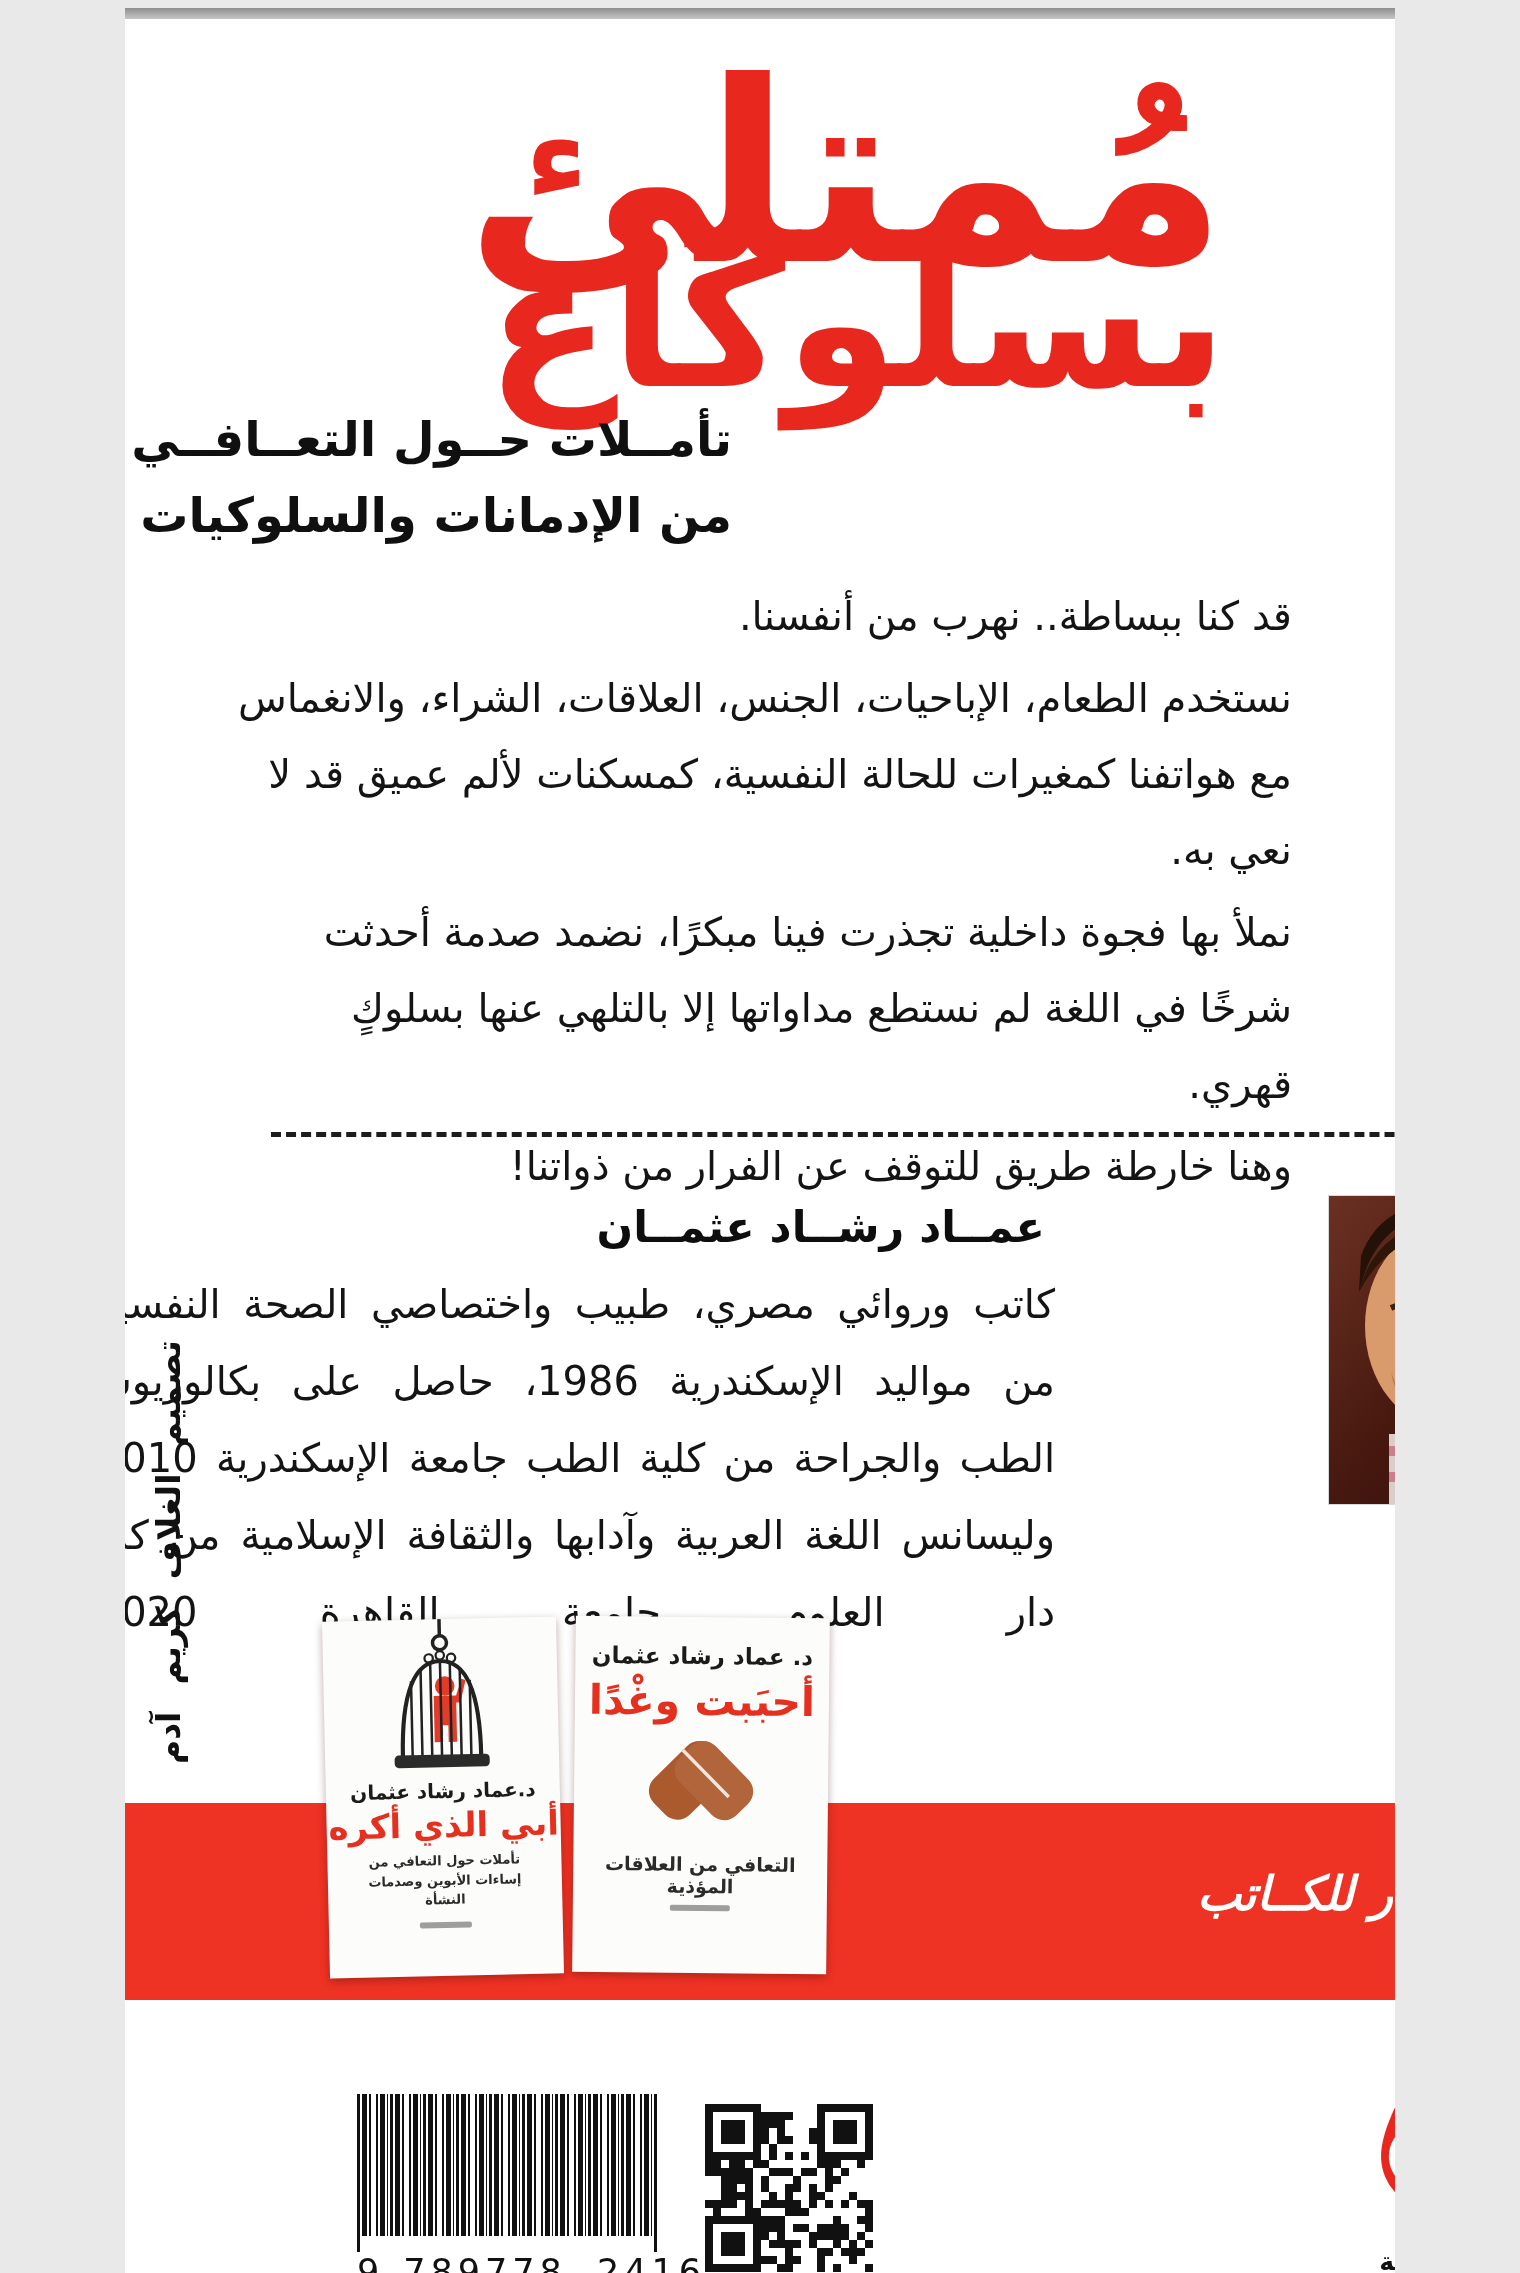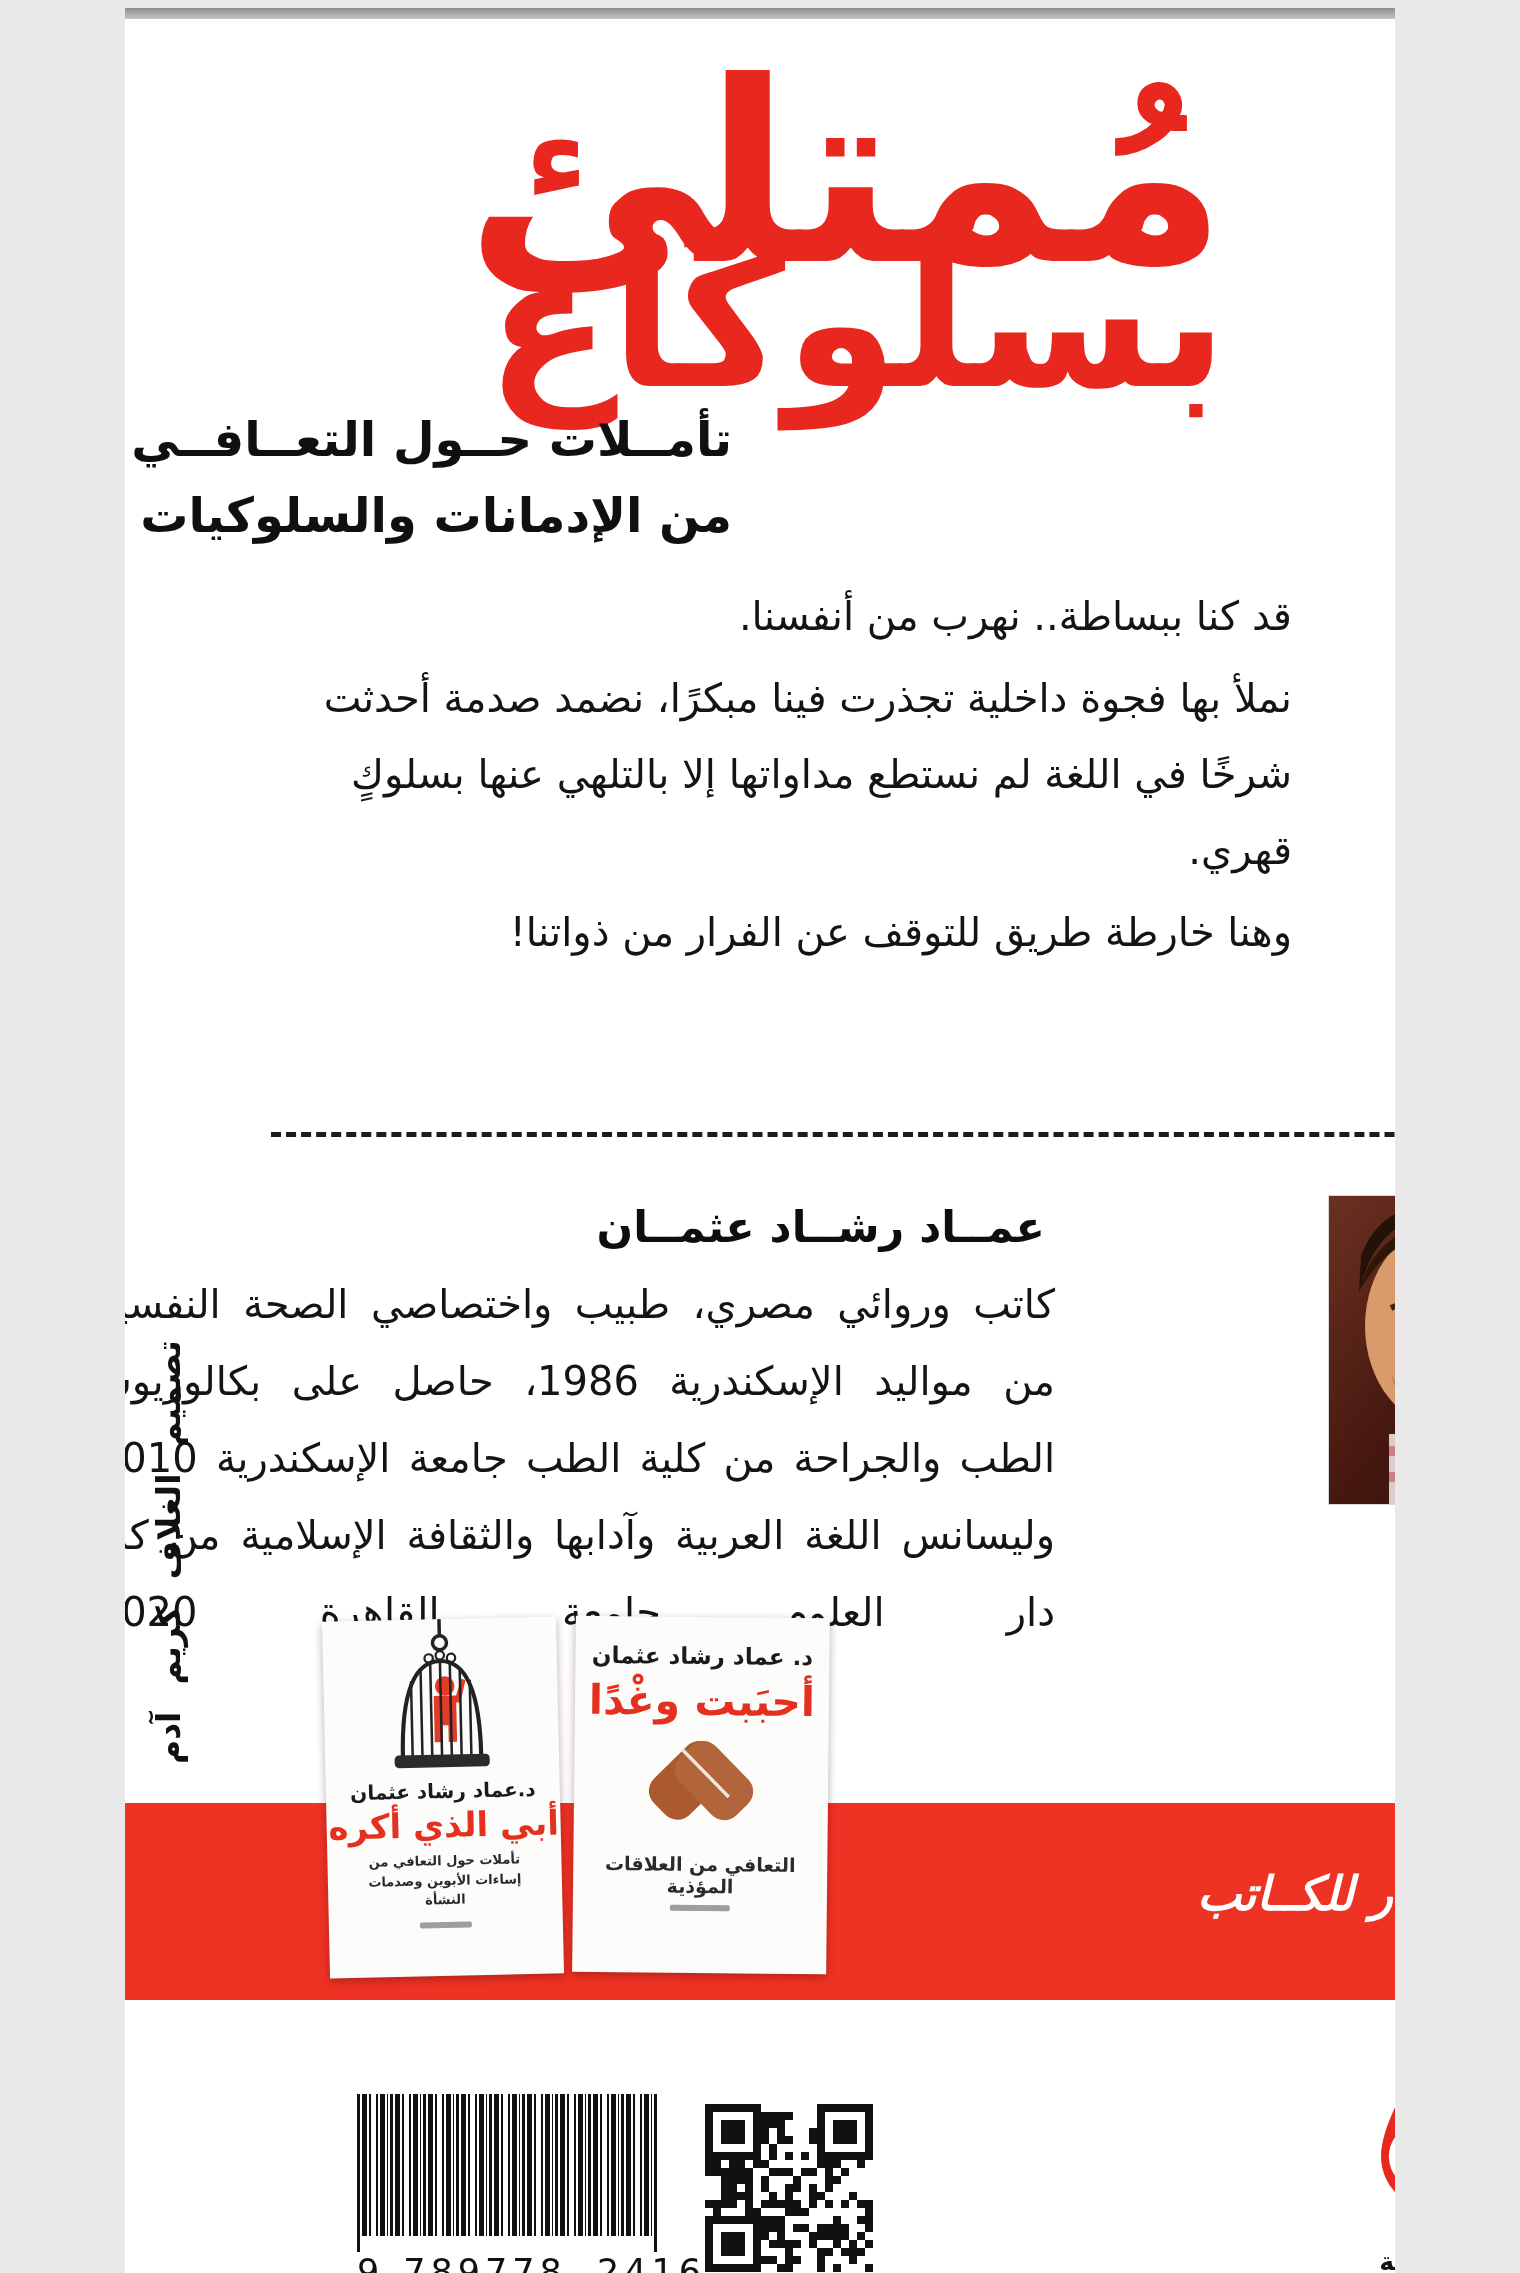--- a/index.html
+++ b/index.html
@@ -86,20 +86,21 @@
     <div class="title-l1">مُمتلئ</div>
     <div class="title-l2">بسلوكَاغ</div>
   </div>
   <div class="subtitle">
     <div>تأمــلات حــول التعــافــي</div>
     <div>من الإدمانات والسلوكيات القهرية</div>
   </div>
 
   <div class="blurb">
     <p>قد كنا ببساطة.. نهرب من أنفسنا.</p>
+    <p>نستخدم الطعام، الإباحيات، الجنس، العلاقات، الشراء، والانغماس مع هواتفنا كمغيرات للحالة النفسية، كمسكنات لألم عميق قد لا نعي به.</p>
     <p>نملأ بها فجوة داخلية تجذرت فينا مبكرًا، نضمد صدمة أحدثت شرخًا في اللغة لم نستطع مداواتها إلا بالتلهي عنها بسلوكٍ قهري.</p>
     <p>وهنا خارطة طريق للتوقف عن الفرار من ذواتنا!</p>
   </div>
 
   <div class="divider"></div>
 
   <div class="author-name">عمــاد رشــاد عثمــان</div>
   <div class="bio">كاتب وروائي مصري، طبيب واختصاصي الصحة النفسية، من مواليد الإسكندرية 1986، حاصل على بكالوريوس الطب والجراحة من كلية الطب جامعة الإسكندرية 2010، وليسانس اللغة العربية وآدابها والثقافة الإسلامية من كلية دار العلوم جامعة القاهرة 2020.</div>
 
   <div class="photo">

